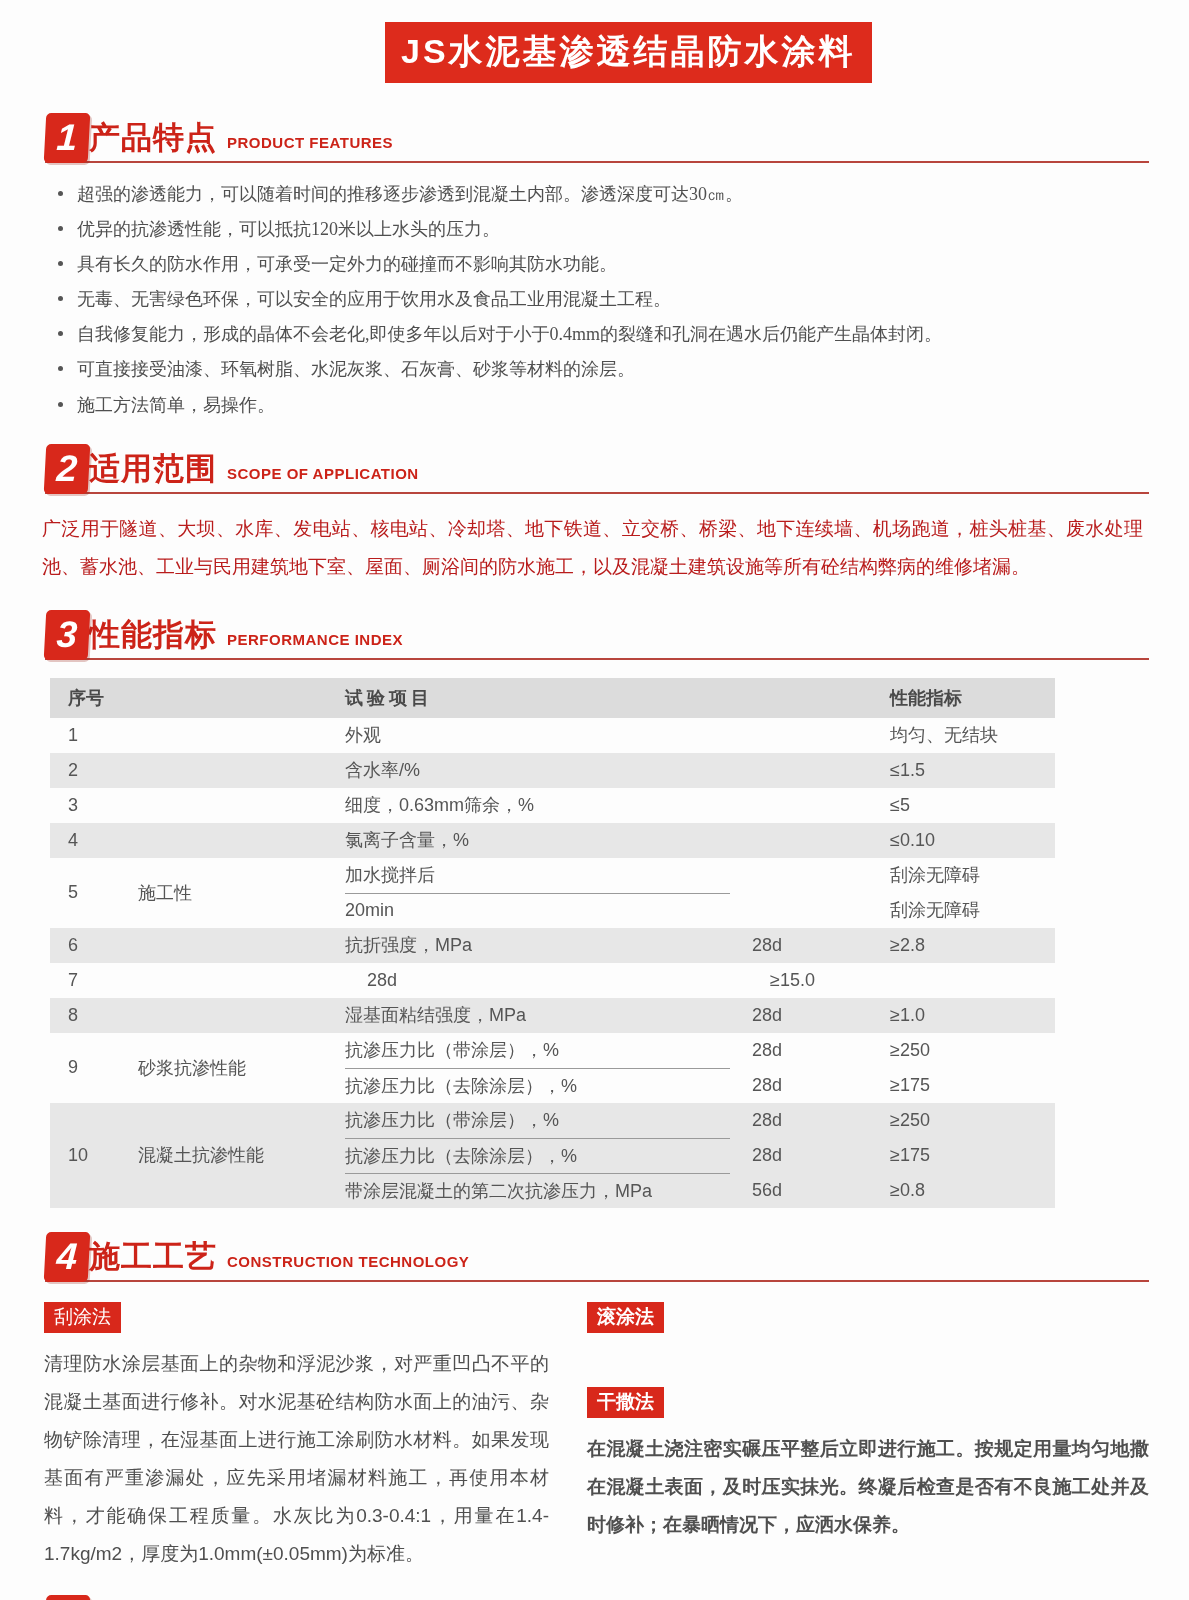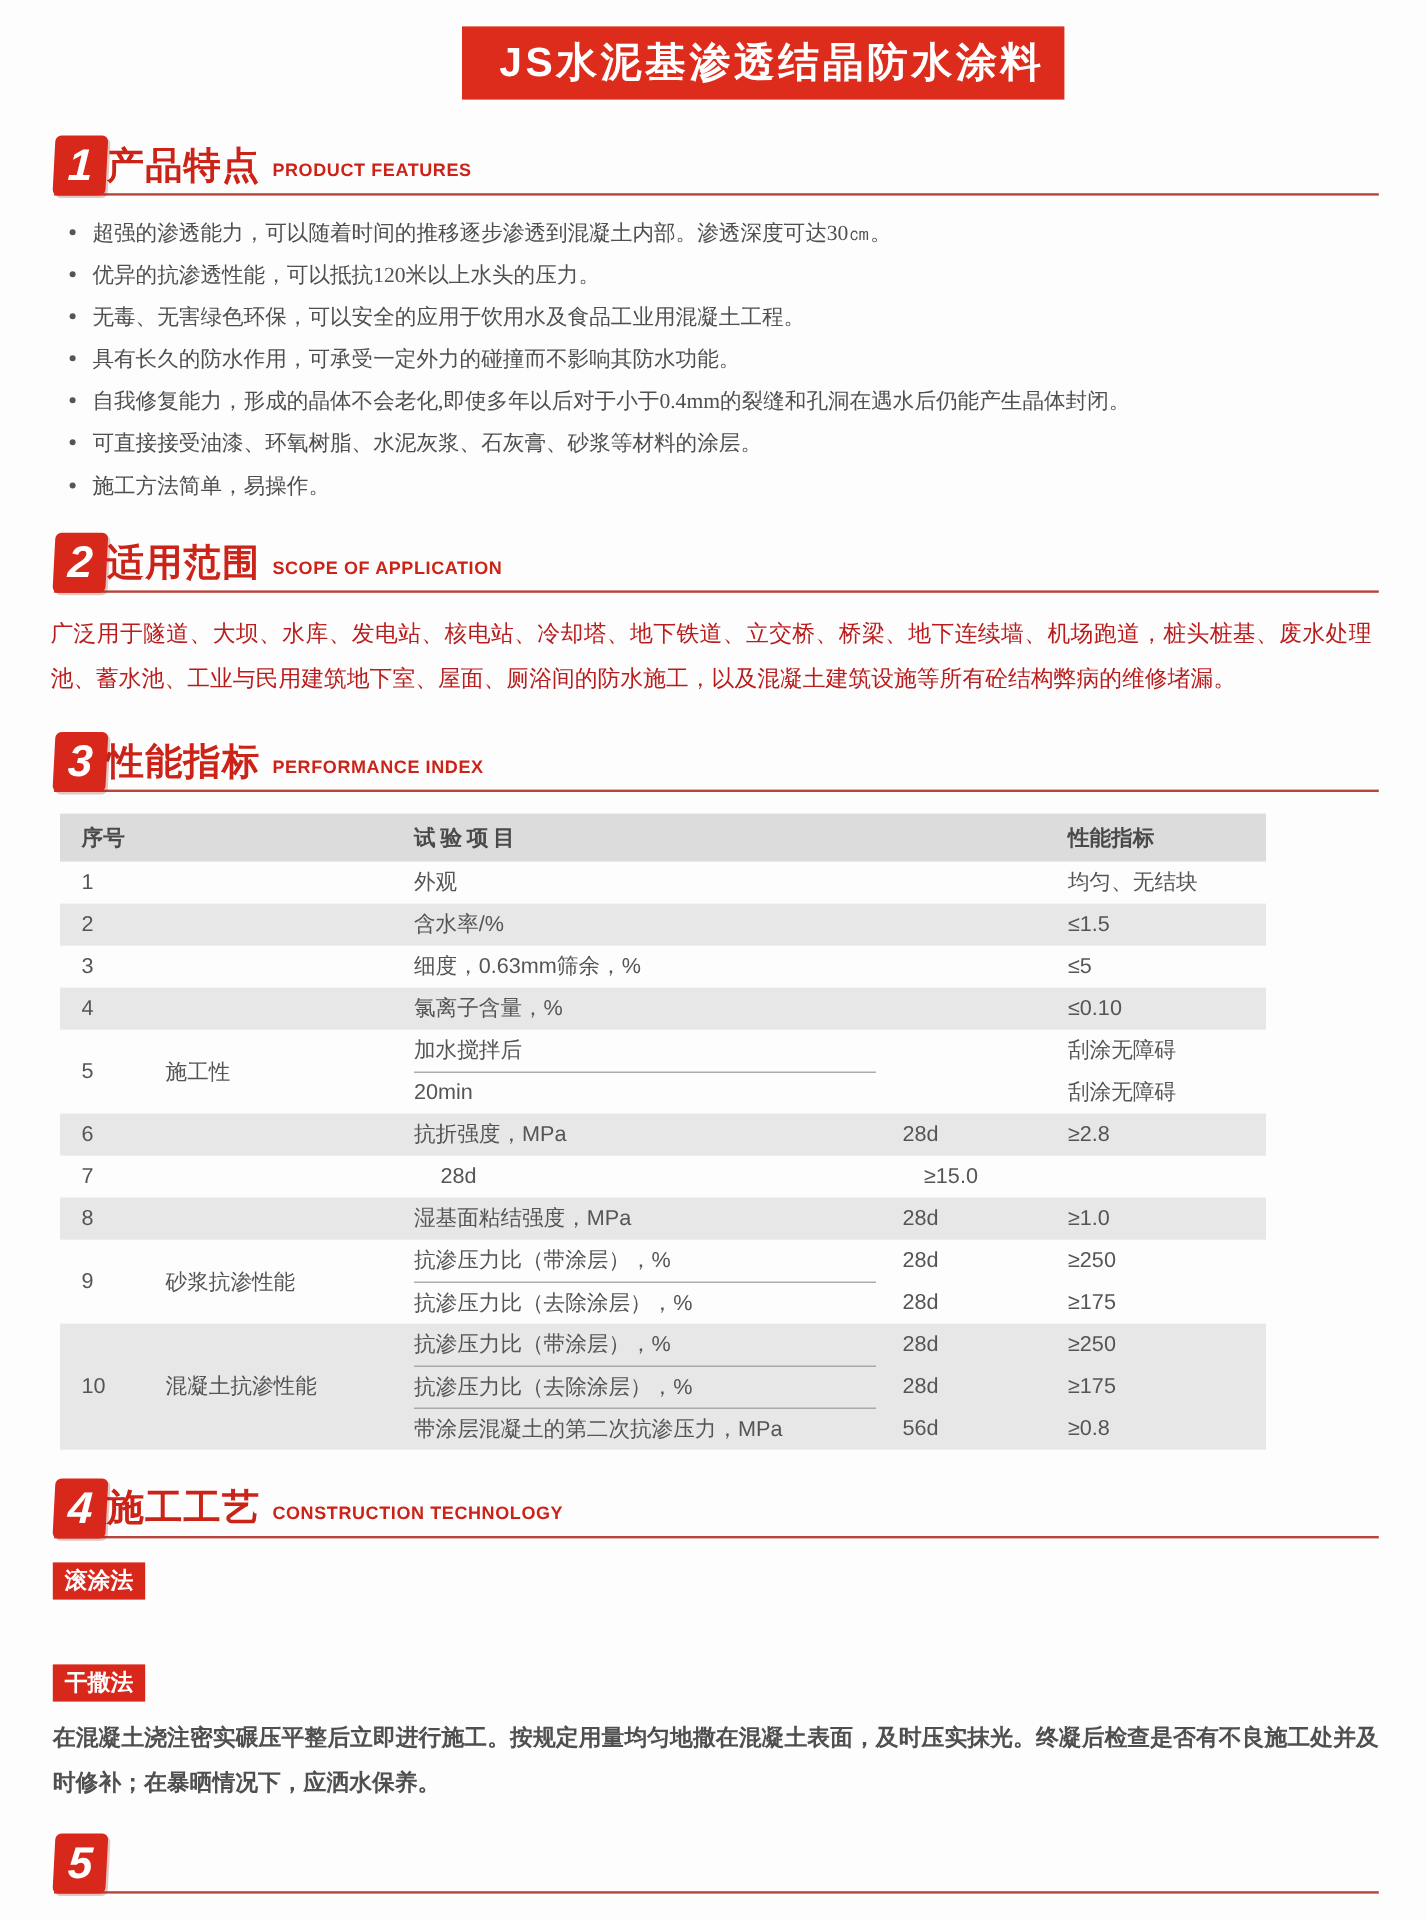--- a/index.html
+++ b/index.html
@@ -7,21 +7,21 @@
   .page {
     position:relative; width:1189px; height:1600px; margin:0 auto;
     background:#fdfdfd; overflow:hidden;
     font-family:"Liberation Sans","DejaVu Sans",sans-serif;
     color:#4f4f4f;
   }
   .title-box {
     display:inline-block; margin:22px 0 0 385px;
     background:#dd2b1c; color:#ffffff;
     font-size:34px; font-weight:bold; letter-spacing:3px;
-    padding:7px 16px 8px 31px;
+    padding:7px 16px 8px 16px;
   }
   .sec-head {
     position:relative; display:flex; align-items:flex-end;
     margin:30px 40px 0 45px;
     border-bottom:2px solid #b8453d; padding-bottom:8px;
   }
   .badge {
     width:44px; height:50px; margin-bottom:-10px;
     background:#d8281b; border-radius:5px;
     color:#ffffff; font-size:37px; font-weight:bold; font-style:italic;
@@ -93,25 +93,25 @@
       <li>
         <span class="dot"></span>
         <span>超强的渗透能力，可以随着时间的推移逐步渗透到混凝土内部。渗透深度可达30㎝。</span>
       </li>
       <li>
         <span class="dot"></span>
         <span>优异的抗渗透性能，可以抵抗120米以上水头的压力。</span>
       </li>
       <li>
         <span class="dot"></span>
+        <span>具有长久的防水作用，可承受一定外力的碰撞而不影响其防水功能。</span>
+      </li>
+      <li>
+        <span class="dot"></span>
         <span>无毒、无害绿色环保，可以安全的应用于饮用水及食品工业用混凝土工程。</span>
-      </li>
-      <li>
-        <span class="dot"></span>
-        <span>具有长久的防水作用，可承受一定外力的碰撞而不影响其防水功能。</span>
       </li>
       <li>
         <span class="dot"></span>
         <span>自我修复能力，形成的晶体不会老化,即使多年以后对于小于0.4mm的裂缝和孔洞在遇水后仍能产生晶体封闭。</span>
       </li>
       <li>
         <span class="dot"></span>
         <span>可直接接受油漆、环氧树脂、水泥灰浆、石灰膏、砂浆等材料的涂层。</span>
       </li>
       <li>
@@ -275,20 +275,24 @@
       </div>
   </div>
 
   
   <div class="sec-head" style="margin-top:24px;">
     <div class="badge">4</div>
     <div class="sec-title">施工工艺</div>
     <div class="sec-sub">CONSTRUCTION TECHNOLOGY</div>
   </div>
   <div class="methods">
+    <div class="m-left">
+      <span class="tag">刮涂法</span>
+      <div class="m-text">清理防水涂层基面上的杂物和浮泥沙浆，对严重凹凸不平的混凝土基面进行修补。对水泥基砼结构防水面上的油污、杂物铲除清理，在湿基面上进行施工涂刷防水材料。如果发现基面有严重渗漏处，应先采用堵漏材料施工，再使用本材料，才能确保工程质量。水灰比为0.3-0.4:1，用量在1.4-1.7kg/m2，厚度为1.0mm(±0.05mm)为标准。</div>
+    </div>
     <div class="m-right">
       <span class="tag">滚涂法</span>
       <div class="gap-block"></div>
       <div><span class="tag">干撒法</span></div>
       <div class="m-text">在混凝土浇注密实碾压平整后立即进行施工。按规定用量均匀地撒在混凝土表面，及时压实抹光。终凝后检查是否有不良施工处并及时修补；在暴晒情况下，应洒水保养。</div>
     </div>
   </div>
 
   
   <div class="sec-head" style="margin-top:22px;">

